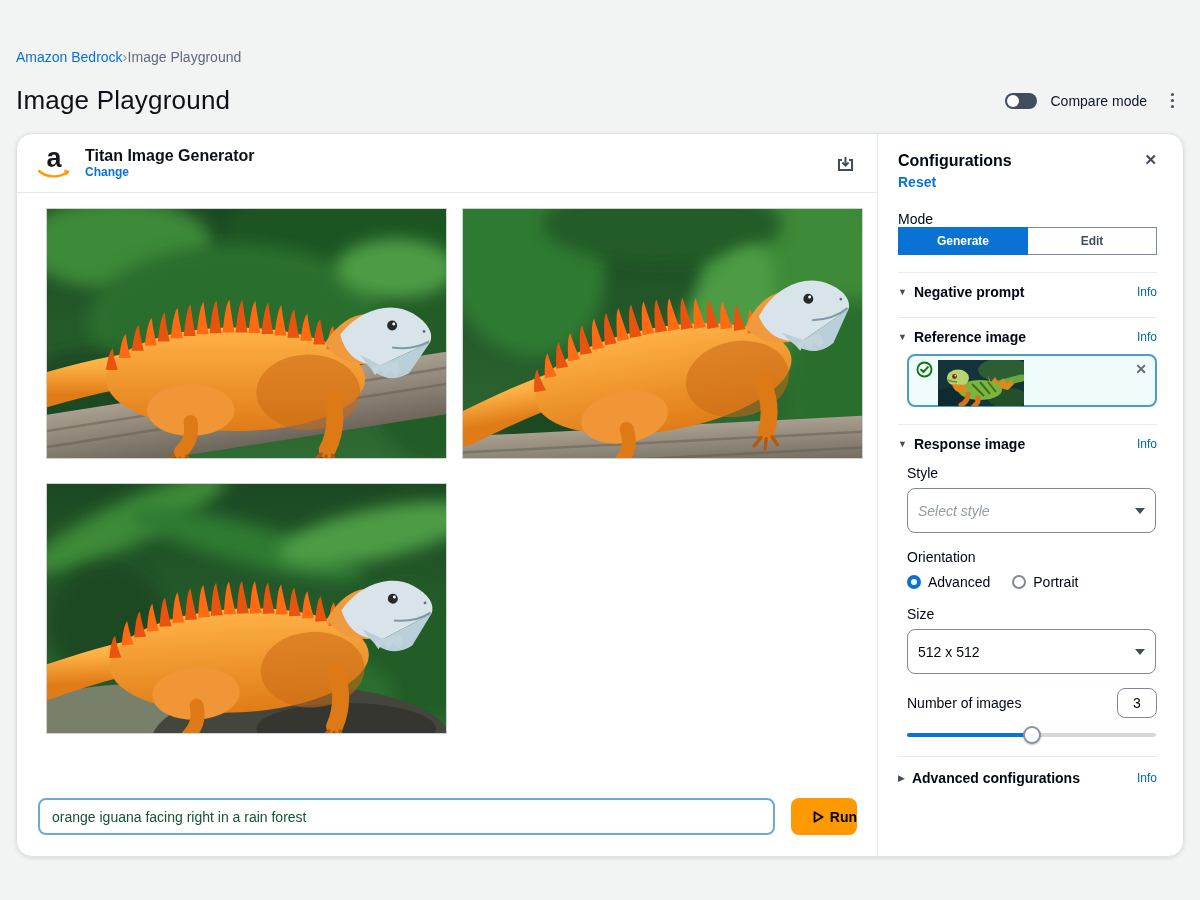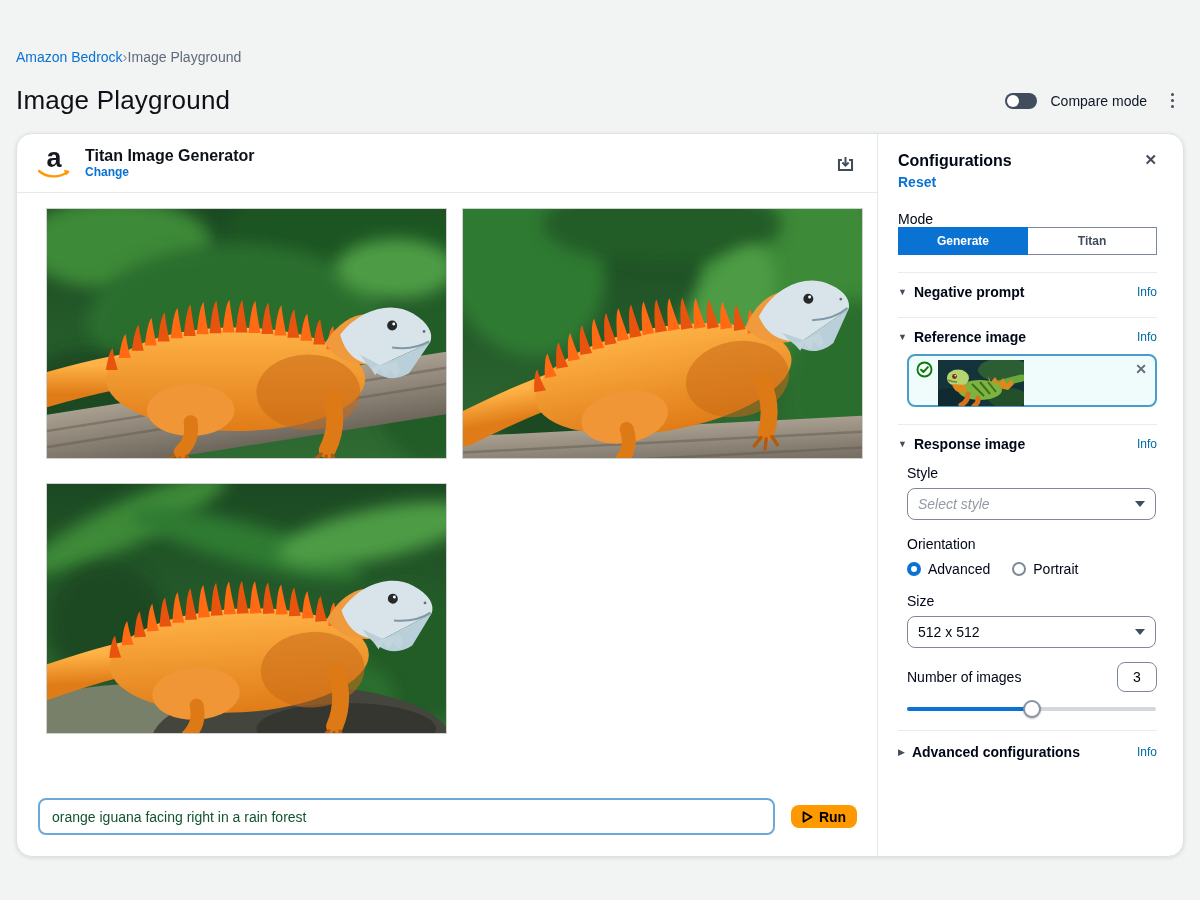--- a/index.html
+++ b/index.html
@@ -32,22 +32,22 @@
   .model-titles .change { font-size:12px; font-weight:700; color:#0972d3; cursor:pointer; }
   .dl-btn { margin-left:auto; cursor:pointer; display:flex; align-items:center; }
 
   .gallery { padding:16px 0 0 30px; display:flex; flex-wrap:wrap; column-gap:17px; row-gap:26px; width:100%; }
   .img-tile { width:399px; height:249px; overflow:hidden; background:#173; box-shadow:0 0 0 1px rgba(0,0,0,.18); cursor:pointer; }
   .img-tile svg { display:block; }
 
   .prompt-row { margin-top:auto; padding:0 20px 21px 21px; display:flex; align-items:center; gap:16px; }
   .prompt-input { flex:1; height:37px; border:2px solid #6ea8d8; border-radius:8px; padding:0 12px;
     font-size:14px; color:#14532d; outline:none; font-family:"Liberation Sans",sans-serif; background:#fff; }
-  .run-btn { width:66px; height:23px; border:0; border-radius:8px; background:#ff9900; cursor:pointer;
-    display:flex; align-items:center; justify-content:center; gap:6px; font-family:"Liberation Sans",sans-serif;
+  .run-btn { width:66px; height:37px; border:0; border-radius:8px; background:#ff9900; cursor:pointer;
+    display:flex; align-items:center; justify-content:flex-end; gap:6px; font-family:"Liberation Sans",sans-serif;
     font-size:14px; font-weight:700; color:#000; }
 
   
   .config { flex:1; padding:18px 26px 0 20px; font-size:14px; }
   .config-head { display:flex; align-items:flex-start; }
   .config-title { font-size:16px; font-weight:700; }
   .icon-x { margin-left:auto; cursor:pointer; color:#414d5c; font-size:15px; font-weight:700; line-height:16px; }
   .reset { font-size:14px; font-weight:700; color:#0972d3; cursor:pointer; margin-top:4px; display:inline-block; }
   .field-label { margin-top:21px; color:#000716; }
   .segmented { display:flex; border-radius:2px; }
@@ -63,21 +63,21 @@
   .neg-textarea-wrap { position:relative; margin-top:9px; }
   .neg-textarea { width:249px; height:68px; border:1px solid #7d8998; border-radius:8px; resize:none;
     padding:7px 10px; font-family:"Liberation Sans",sans-serif; font-size:14px; outline:none; }
   .neg-textarea::placeholder { font-style:italic; color:#949ba5; }
   .resize-grip { position:absolute; left:238px; top:56px; width:8px; height:8px;
     background:linear-gradient(135deg, transparent 45%, #9aa5b1 45%, #9aa5b1 52%, transparent 52%, transparent 68%, #9aa5b1 68%, #9aa5b1 76%, transparent 76%); pointer-events:none; }
   .ref-box { margin-top:9px; width:250px; height:53px; background:#f0fbfc; border:2px solid #4a9cc9;
     border-radius:8px; display:flex; align-items:flex-start; padding:5px 8px 5px 7px; cursor:pointer; }
   .ref-thumb { margin-left:5px; width:86px; height:46px; margin-top:-1px; overflow:hidden; }
   .ref-x { margin-left:auto; color:#5f6b7a; font-size:14px; font-weight:700; cursor:pointer; }
-  .select { width:249px; height:32px; border:1px solid #7d8998; border-radius:8px; background:#fff;
+  .select { width:249px; height:45px; border:1px solid #7d8998; border-radius:8px; background:#fff;
     display:flex; align-items:center; padding:0 10px; margin-top:7px; cursor:pointer; }
   .select .ph { font-style:italic; color:#949ba5; }
   .select .val { color:#000716; }
   .caret { margin-left:auto; width:0; height:0; border-left:5px solid transparent; border-right:5px solid transparent; border-top:6px solid #414d5c; }
   .radio-row { display:flex; align-items:center; gap:22px; margin-top:9px; }
   .radio-opt { display:flex; align-items:center; gap:7px; cursor:pointer; }
   .radio { width:14px; height:14px; border-radius:50%; background:#fff; }
   .radio.on { border:4.5px solid #0972d3; }
   .radio.off { border:2px solid #7d8998; }
   .numimg-row { display:flex; align-items:center; margin-top:14px; }
@@ -358,21 +358,21 @@
   <div class="config">
     <div class="config-head">
       <span class="config-title">Configurations</span>
       <span class="icon-x">✕</span>
     </div>
     <span class="reset">Reset</span>
 
     <div class="field-label">Mode</div>
     <div class="segmented">
       <div class="seg sel">Generate</div>
-      <div class="seg unsel">Titan</div>
+      <div class="seg unsel">Edit</div>
     </div>
 
     <div class="divider"></div>
     <div class="section-head">
       <span class="tri">▼</span>
       <span class="section-title">Negative prompt</span>
       <span class="info-link">Info</span>
     </div>
 
     <div class="divider"></div>

